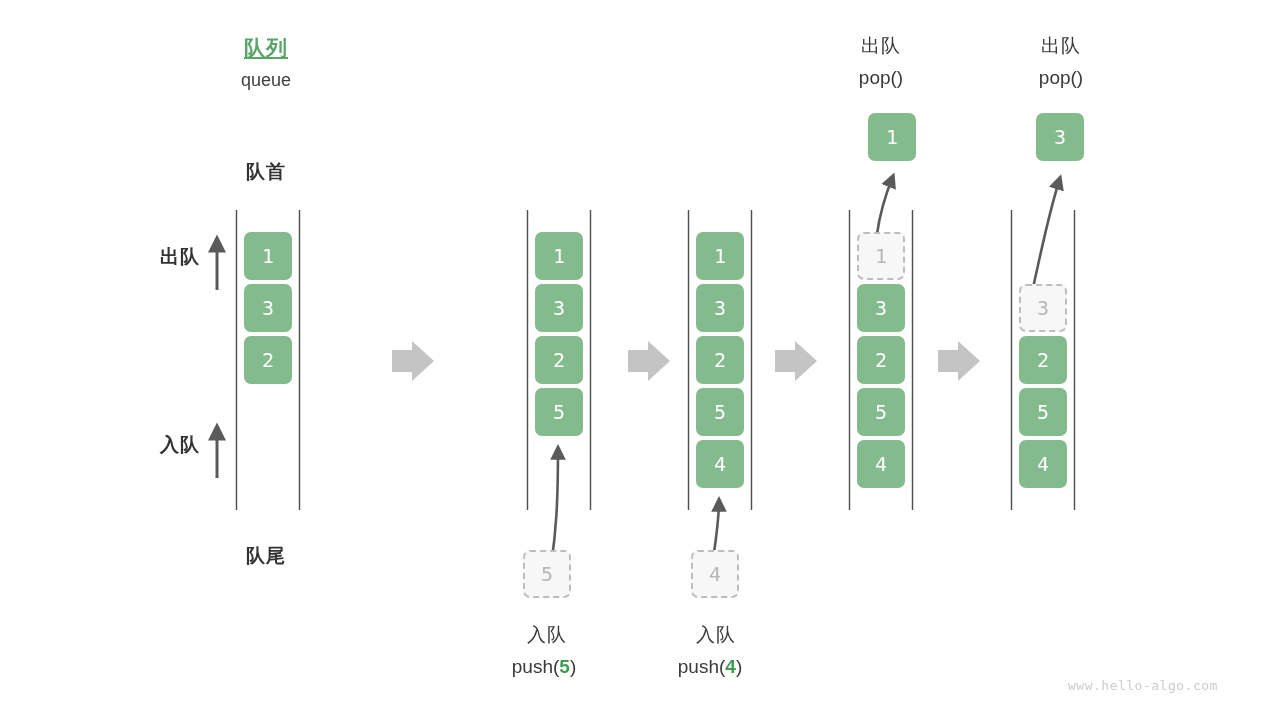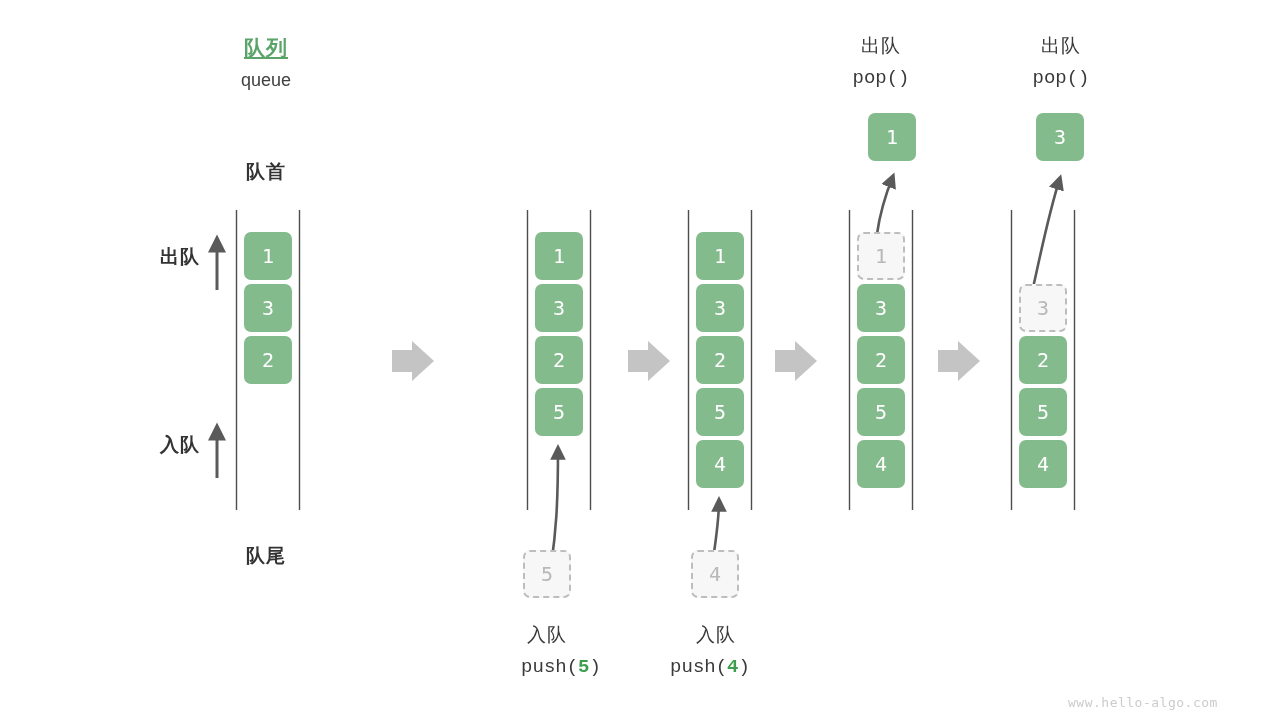--- a/index.html
+++ b/index.html
@@ -62,37 +62,36 @@
   }
   .op-cn {
     font-family: "Liberation Sans", "DejaVu Sans", sans-serif;
     font-size: 19px;
     color: #3a3a3a;
     text-align: center;
     letter-spacing: 1px;
     white-space: nowrap;
   }
   .op-code {
-    font-family: Liberation Mono, monospace;
+    font-family: Liberation Sans, sans-serif;
     font-size: 19px;
     color: #3a3a3a;
     text-align: center;
     white-space: nowrap;
   }
   .op-code .arg {
     color: #3e9e50;
     font-weight: bold;
   }
   .watermark {
     font-family: "DejaVu Sans Mono", "Liberation Mono", monospace;
     font-size: 13px;
     color: #cccccc;
     white-space: nowrap;
     letter-spacing: 0.5px;
-    margin-top: 17px;
   }
 
   
   .qbox {
     width: 48px;
     height: 48px;
     border-radius: 7px;
     background: #84bb8d;
     color: #ffffff;
     font-family: "DejaVu Sans Mono", "Liberation Mono", monospace;
@@ -205,21 +204,21 @@
   <div class="abs qbox" style="left:244px; top:232px;">1</div>
   <div class="abs qbox" style="left:244px; top:284px;">3</div>
   <div class="abs qbox" style="left:244px; top:336px;">2</div>
 
   <div class="abs qbox" style="left:535px; top:232px;">1</div>
   <div class="abs qbox" style="left:535px; top:284px;">3</div>
   <div class="abs qbox" style="left:535px; top:336px;">2</div>
   <div class="abs qbox" style="left:535px; top:388px;">5</div>
   <div class="abs qbox ghost" style="left:523px; top:550px;">5</div>
   <div class="abs op-cn" style="left:467px; top:622px; width:160px;">入队</div>
-  <div class="abs op-code" style="left:481px; top:656px; width:160px;">
+  <div class="abs op-code" style="left:464px; top:656px; width:160px;">
     <span>push(</span><span class="arg">5</span><span>)</span>
   </div>
 
   <div class="abs qbox" style="left:696px; top:232px;">1</div>
   <div class="abs qbox" style="left:696px; top:284px;">3</div>
   <div class="abs qbox" style="left:696px; top:336px;">2</div>
   <div class="abs qbox" style="left:696px; top:388px;">5</div>
   <div class="abs qbox" style="left:696px; top:440px;">4</div>
   <div class="abs qbox ghost" style="left:691px; top:550px;">4</div>
   <div class="abs op-cn" style="left:636px; top:622px; width:160px;">入队</div>

